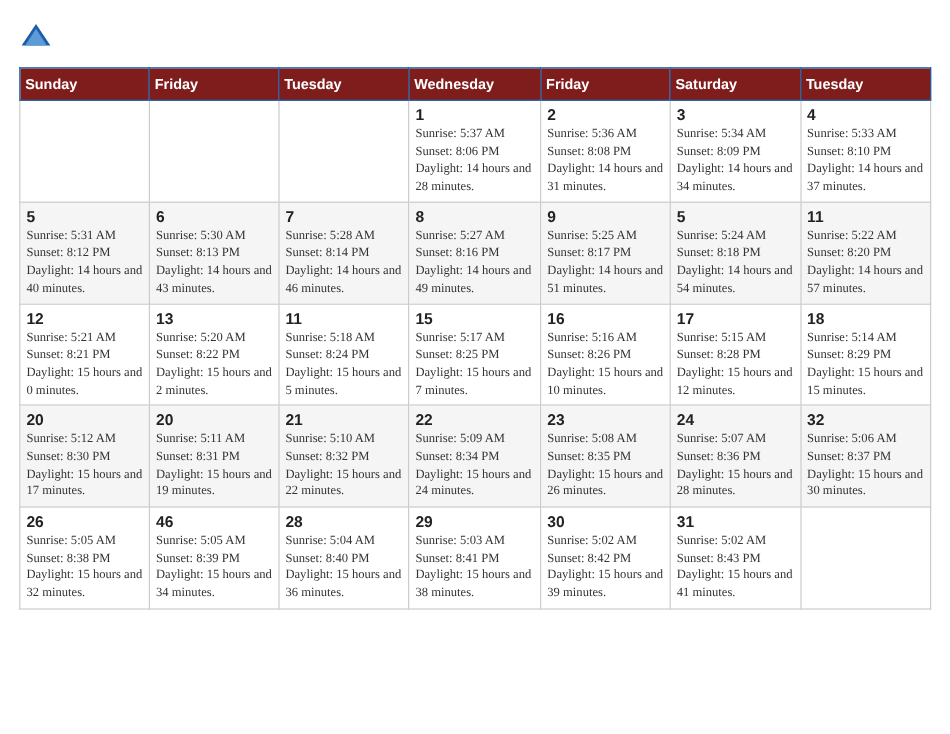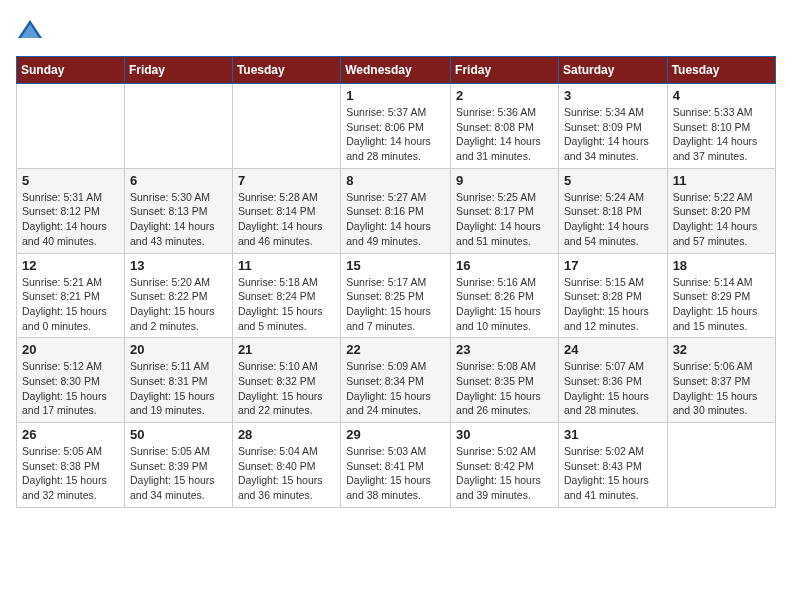--- a/index.html
+++ b/index.html
@@ -80,20 +80,21 @@
       font-size: 13px;
       font-weight: bold;
       color: #222;
       display: block;
       margin-bottom: 2px;
     }
     .day-info {
       color: #333;
       font-size: 10.5px;
       line-height: 1.4;
+      font-family: Liberation Serif, serif;
     }
     .empty-cell {
       background: #f9f9f9;
     }
   </style>
 </head>
 <body>
 
 <div class="header">
   <div class="logo">
@@ -235,21 +236,21 @@
           <span class="day-number">32</span>
           <div class="day-info">Sunrise: 5:06 AM<br>Sunset: 8:37 PM<br>Daylight: 15 hours and 30 minutes.</div>
         </td>
       </tr>
       <tr>
         <td>
           <span class="day-number">26</span>
           <div class="day-info">Sunrise: 5:05 AM<br>Sunset: 8:38 PM<br>Daylight: 15 hours and 32 minutes.</div>
         </td>
         <td>
-          <span class="day-number">50</span>
+          <span class="day-number">46</span>
           <div class="day-info">Sunrise: 5:05 AM<br>Sunset: 8:39 PM<br>Daylight: 15 hours and 34 minutes.</div>
         </td>
         <td>
           <span class="day-number">28</span>
           <div class="day-info">Sunrise: 5:04 AM<br>Sunset: 8:40 PM<br>Daylight: 15 hours and 36 minutes.</div>
         </td>
         <td>
           <span class="day-number">29</span>
           <div class="day-info">Sunrise: 5:03 AM<br>Sunset: 8:41 PM<br>Daylight: 15 hours and 38 minutes.</div>
         </td>

